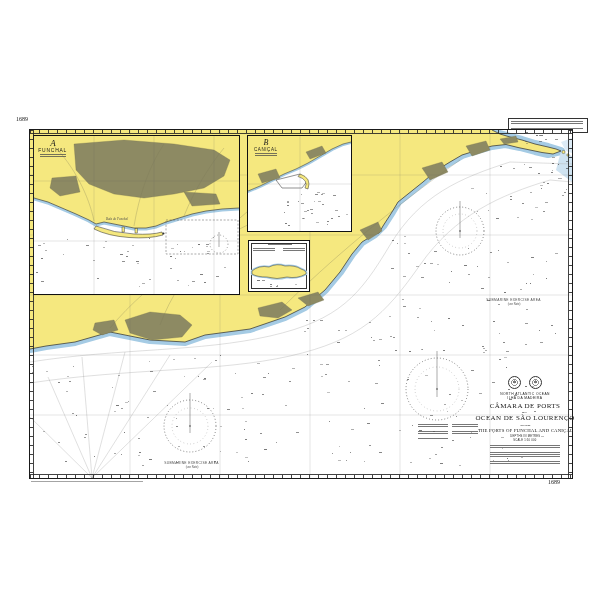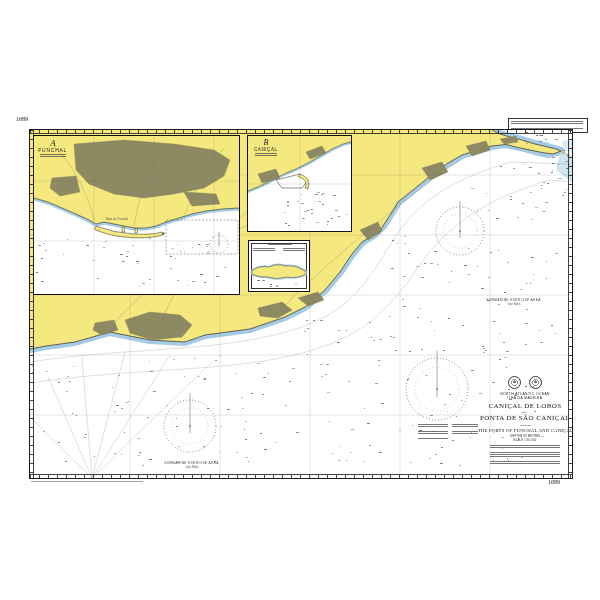--- a/index.html
+++ b/index.html
@@ -436,23 +436,23 @@
     <div class="abs ptxt" style="left:388px;top:294px;width:30px;height:16px;"></div>
     <div class="abs ptxt" style="left:422px;top:294px;width:26px;height:13px;"></div>
 
     <div class="abs stack" style="left:446px;top:246px;width:98px;">
       <div style="display:flex;gap:8px;">
         <span class="crest"></span>
         <span class="crest"></span>
       </div>
       <div class="tiny" style="margin-top:2px;letter-spacing:.8px;">NORTH ATLANTIC OCEAN</div>
       <div class="tiny" style="margin-top:-2.5px;letter-spacing:.8px;">ILHA DA MADEIRA</div>
-      <div class="serif tt ctr" style="margin-top:1px;">CANIÇAL DE LOBOS</div>
+      <div class="serif tt ctr" style="margin-top:1px;">CÂMARA DE PORTS</div>
       <div class="tinier serif" style="margin-top:-1px;">TO</div>
-      <div class="serif tt ctr" style="margin-top:-1px;">PONTA DE SÃO CANIÇAL</div>
+      <div class="serif tt ctr" style="margin-top:-1px;">OCEAN DE SÃO LOURENÇO</div>
       <div class="tinier serif" style="margin-top:0px;">including</div>
       <div class="serif ctr" style="font-size:6px;transform:scale(.8);letter-spacing:.2px;margin-top:-1px;">THE PORTS OF FUNCHAL AND CANIÇAL</div>
       <div class="tinier" style="margin-top:0;letter-spacing:.5px;">DEPTHS IN METRES</div>
       <div class="tinier" style="margin-top:-2px;letter-spacing:.5px;">SCALE 1:50 000</div>
       <div class="ptxt" style="width:70px;height:20px;margin-top:2px;"></div>
     </div>
 
     <div class="inset" style="left:3px;top:5px;width:207px;height:160px;">
       <svg width="205" height="158" viewBox="0 0 205 158" class="abs" style="left:0;top:0;">
         <path class="ribbon" style="stroke-width:5;" d="M0,62 L14,66 28,72 42,78 55,84 62,88 70,86 80,88 90,90 100,92 112,92 122,90 132,86 145,82 158,78 172,75 188,73 205,72"></path>

